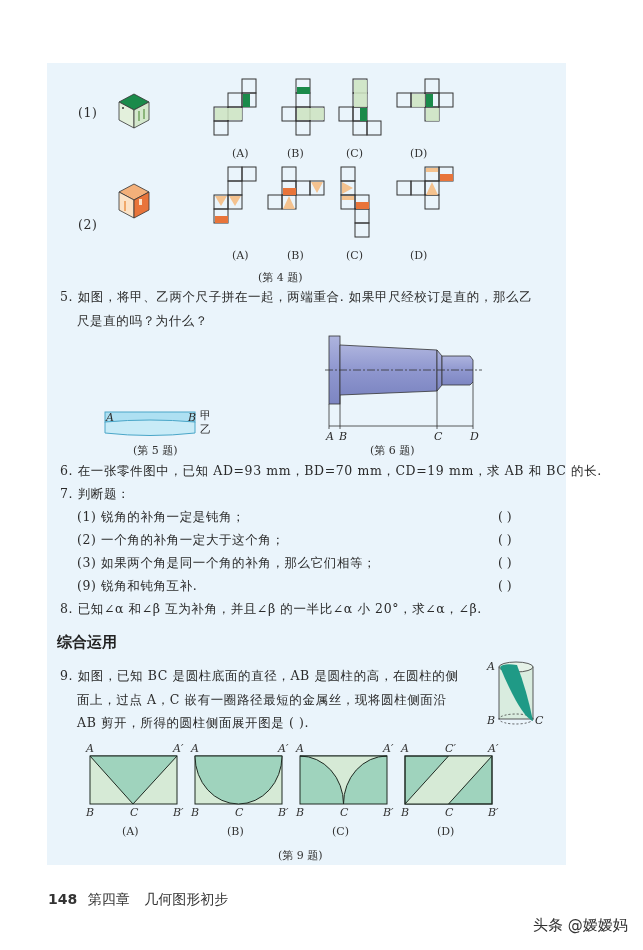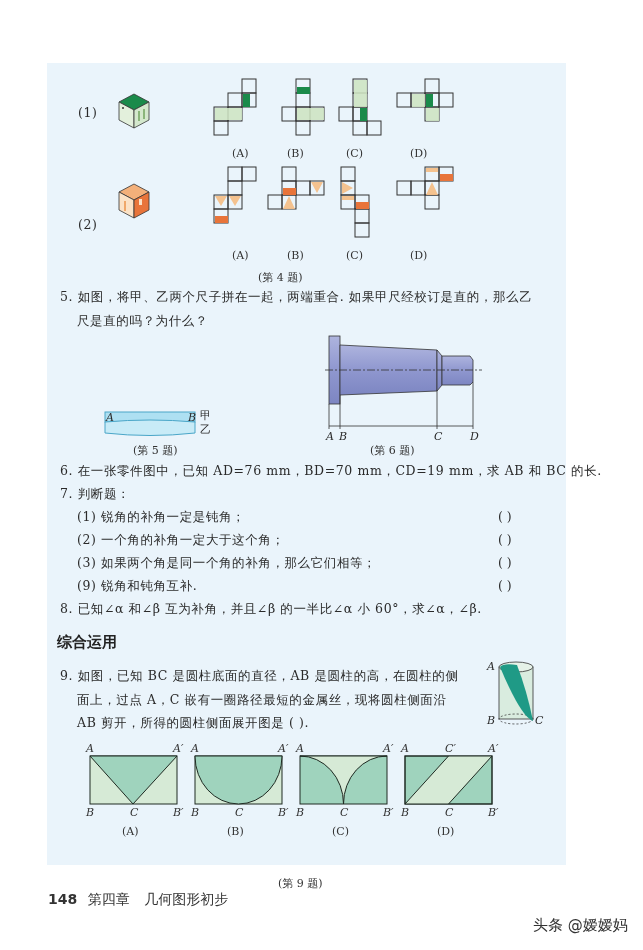--- a/index.html
+++ b/index.html
@@ -179,33 +179,33 @@
       <line x1="151" y1="49" x2="151" y2="96"></line>
     <line x1="7" y1="93" x2="151" y2="93"></line>
   </g>
 </svg>
 <div class="abs it" style="left:326px;top:430px;font-size:11px;">A</div>
 <div class="abs it" style="left:339px;top:430px;font-size:11px;">B</div>
 <div class="abs it" style="left:434px;top:430px;font-size:11px;">C</div>
 <div class="abs it" style="left:470px;top:430px;font-size:11px;">D</div>
 <div class="abs cap" style="left:370px;top:443px;">(第 6 题)</div>
 
-<div class="abs t" style="left:60px;top:463px;">6. 在一张零件图中，已知 AD=76 mm，BD=70 mm，CD=19 mm，求 AB 和 BC 的长.</div>
+<div class="abs t" style="left:60px;top:463px;">6. 在一张零件图中，已知 AD=93 mm，BD=70 mm，CD=19 mm，求 AB 和 BC 的长.</div>
 
 <div class="abs t" style="left:60px;top:486px;">7. 判断题：</div>
 <div class="abs t" style="left:77px;top:509px;">(1) 锐角的补角一定是钝角；</div>
 <div class="abs paren" style="left:498px;top:509px;">(        )</div>
 <div class="abs t" style="left:77px;top:532px;">(2) 一个角的补角一定大于这个角；</div>
 <div class="abs paren" style="left:498px;top:532px;">(        )</div>
 <div class="abs t" style="left:77px;top:555px;">(3) 如果两个角是同一个角的补角，那么它们相等；</div>
 <div class="abs paren" style="left:498px;top:555px;">(        )</div>
 <div class="abs t" style="left:77px;top:578px;">(9) 锐角和钝角互补.</div>
 <div class="abs paren" style="left:498px;top:578px;">(        )</div>
 
-<div class="abs t" style="left:60px;top:601px;">8. 已知∠α 和∠β 互为补角，并且∠β 的一半比∠α 小 60°，求∠α，∠β.</div>
+<div class="abs t" style="left:60px;top:601px;">8. 已知∠α 和∠β 互为补角，并且∠β 的一半比∠α 小 20°，求∠α，∠β.</div>
 
 <div class="abs heading" style="left:57px;top:633px;">综合运用</div>
 
 <div class="abs t" style="left:60px;top:668px;text-align:center;">9. 如图，已知 BC 是圆柱底面的直径，AB 是圆柱的高，在圆柱的侧</div>
 <div class="abs t" style="left:77px;top:692px;">面上，过点 A，C 嵌有一圈路径最短的金属丝，现将圆柱侧面沿</div>
 <div class="abs t" style="left:77px;top:715px;">AB 剪开，所得的圆柱侧面展开图是 (        ).</div>
 
 <svg style="left:497px;top:661px;" width="40" height="66">
   <rect x="2" y="6" width="34" height="52" fill="#d9ecdf" stroke="#333" stroke-width="0.8"></rect>
   <ellipse cx="19" cy="6" rx="17" ry="5" fill="#e6f2e8" stroke="#333" stroke-width="0.8"></ellipse>
@@ -264,21 +264,21 @@
 <div class="abs lbl" style="left:332px;top:825px;">(C)</div>
 
 <div class="abs it lbl" style="left:401px;top:742px;">A</div>
 <div class="abs it lbl" style="left:445px;top:742px;">C′</div>
 <div class="abs it lbl" style="left:488px;top:742px;">A′</div>
 <div class="abs it lbl" style="left:401px;top:806px;">B</div>
 <div class="abs it lbl" style="left:445px;top:806px;">C</div>
 <div class="abs it lbl" style="left:488px;top:806px;">B′</div>
 <div class="abs lbl" style="left:437px;top:825px;">(D)</div>
 
-<div class="abs cap" style="left:278px;top:848px;margin-top:28px;">(第 9 题)</div>
+<div class="abs cap" style="left:278px;top:848px;">(第 9 题)</div>
 
 <div class="abs footer" style="left:48px;top:891px;">
   <span style="font-weight:bold;">148</span>
   <span style="margin-left:6px;">第四章</span>
   <span style="margin-left:10px;">几何图形初步</span>
 </div>
 
 <div class="abs wm" style="left:533px;top:916px;">头条 @嫒嫒妈</div>
 
 </body></html>

